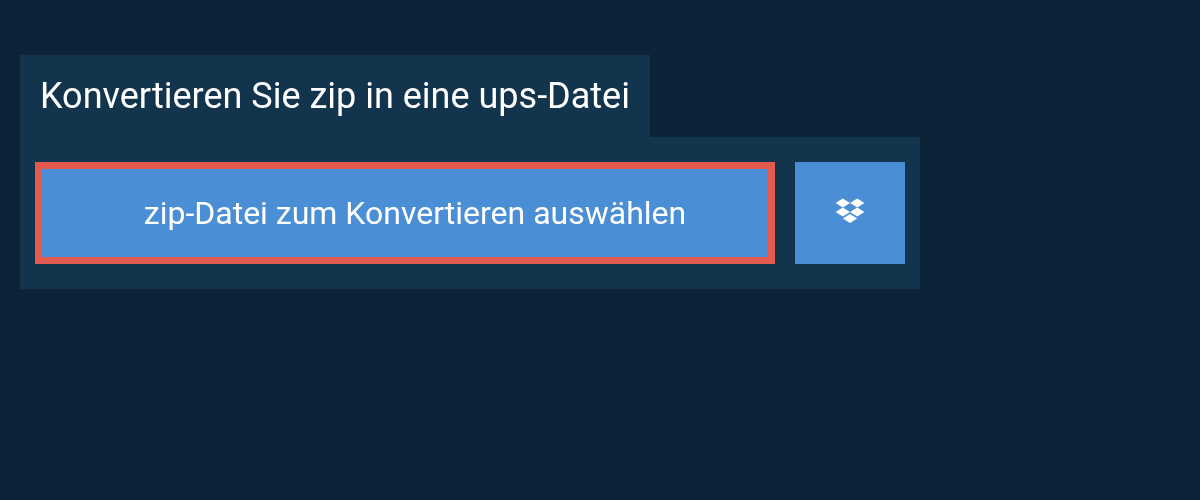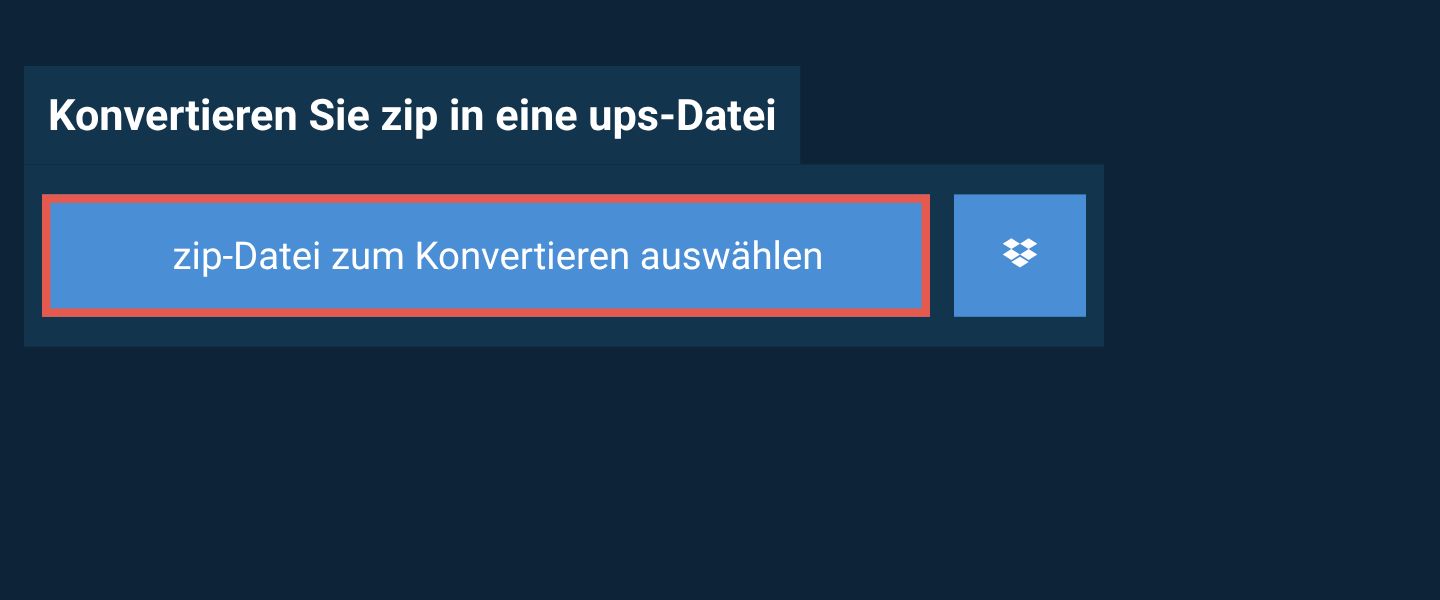--- a/index.html
+++ b/index.html
@@ -21,21 +21,21 @@
       width: 900px;
     }
     .title-bar {
       background-color: #13344d;
       padding: 20px 20px;
       width: fit-content;
     }
     .title-text {
       color: #ffffff;
       font-size: 36px;
-      font-weight: 700;
+      font-weight: 400;
     }
     .button-row {
       background-color: #13344d;
       padding: 25px 15px 25px 15px;
       display: flex;
       gap: 20px;
       align-items: stretch;
       width: 100%;
     }
     .select-button {

